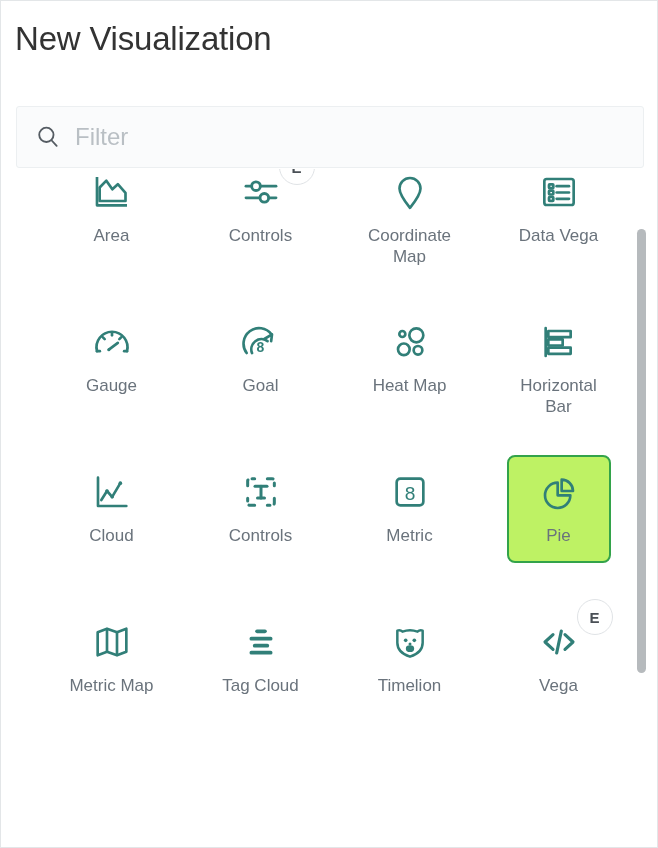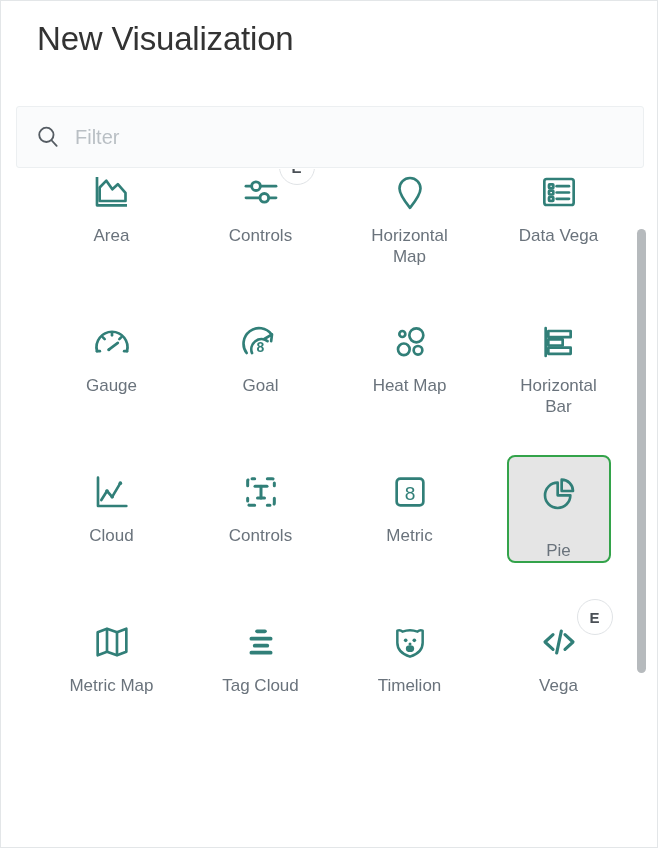--- a/index.html
+++ b/index.html
@@ -20,21 +20,21 @@
     width: 658px;
     height: 848px;
     box-sizing: border-box;
     border: 1px solid #e3e6e8;
     background: #ffffff;
     overflow: hidden;
   }
 
   
   .modal-header {
-    padding: 18px 22px 0 36px;
+    padding: 18px 22px 0 14px;
   }
   .modal-title {
     font-size: 33px;
     font-weight: 400;
     color: #333333;
     letter-spacing: -0.2px;
     line-height: 1.2;
     margin: 0;
     white-space: nowrap;
   }
@@ -61,21 +61,21 @@
     margin-right: 14px;
     flex: 0 0 auto;
     color: #555c63;
   }
   .search-icon svg { display: block; }
   .filter-input {
     border: 0;
     outline: 0;
     background: transparent;
     font-family: "Liberation Sans", sans-serif;
-    font-size: 20px;
+    font-size: 24px;
     color: #34495e;
     width: 540px;
     padding: 0;
   }
   .filter-input::placeholder {
     color: #b9bfc4;
     opacity: 1;
   }
 
   
@@ -122,22 +122,21 @@
     justify-content: flex-start;
     padding-top: 14px;
     box-sizing: border-box;
     background: transparent;
     border: 2px solid transparent;
   }
   .viz-card.selected {
     border-color: #33a34a;
     height: 108px;
     padding-top: 16px;
-    background: #e5e5e5;
-    justify-content: space-between;
+    background: #bef264;
   }
 
   .viz-icon {
     width: 42px;
     height: 42px;
     color: #317f78;
     display: flex;
     align-items: center;
     justify-content: center;
   }
@@ -243,21 +242,21 @@
             <span class="exp-badge">E</span>
           </div>
         </div>
         <div class="viz-cell">
           <div class="viz-card">
             <span class="viz-icon">
               <svg viewBox="0 0 24 24" width="40" height="40" fill="none" stroke="currentColor" stroke-width="1.6" stroke-linejoin="round">
                 <path d="M12 21.5c4.2-5.2 6.3-8.9 6.3-11.6A6.3 6.3 0 0 0 5.7 9.9c0 2.7 2.1 6.4 6.3 11.6z"></path>
               </svg>
             </span>
-            <span class="viz-label">Horizontal
+            <span class="viz-label">Coordinate
 Map</span>
           </div>
         </div>
         <div class="viz-cell">
           <div class="viz-card">
             <span class="viz-icon">
               <svg viewBox="0 0 24 24" width="40" height="40" fill="none" stroke="currentColor" stroke-width="1.6" stroke-linejoin="round">
                 <rect x="3.2" y="4.2" width="17.6" height="15.6" rx="1.4"></rect>
                 <rect x="6" y="7.4" width="2.6" height="2.3" rx="0.4"></rect>
                 <rect x="6" y="11.2" width="2.6" height="2.3" rx="0.4"></rect>

